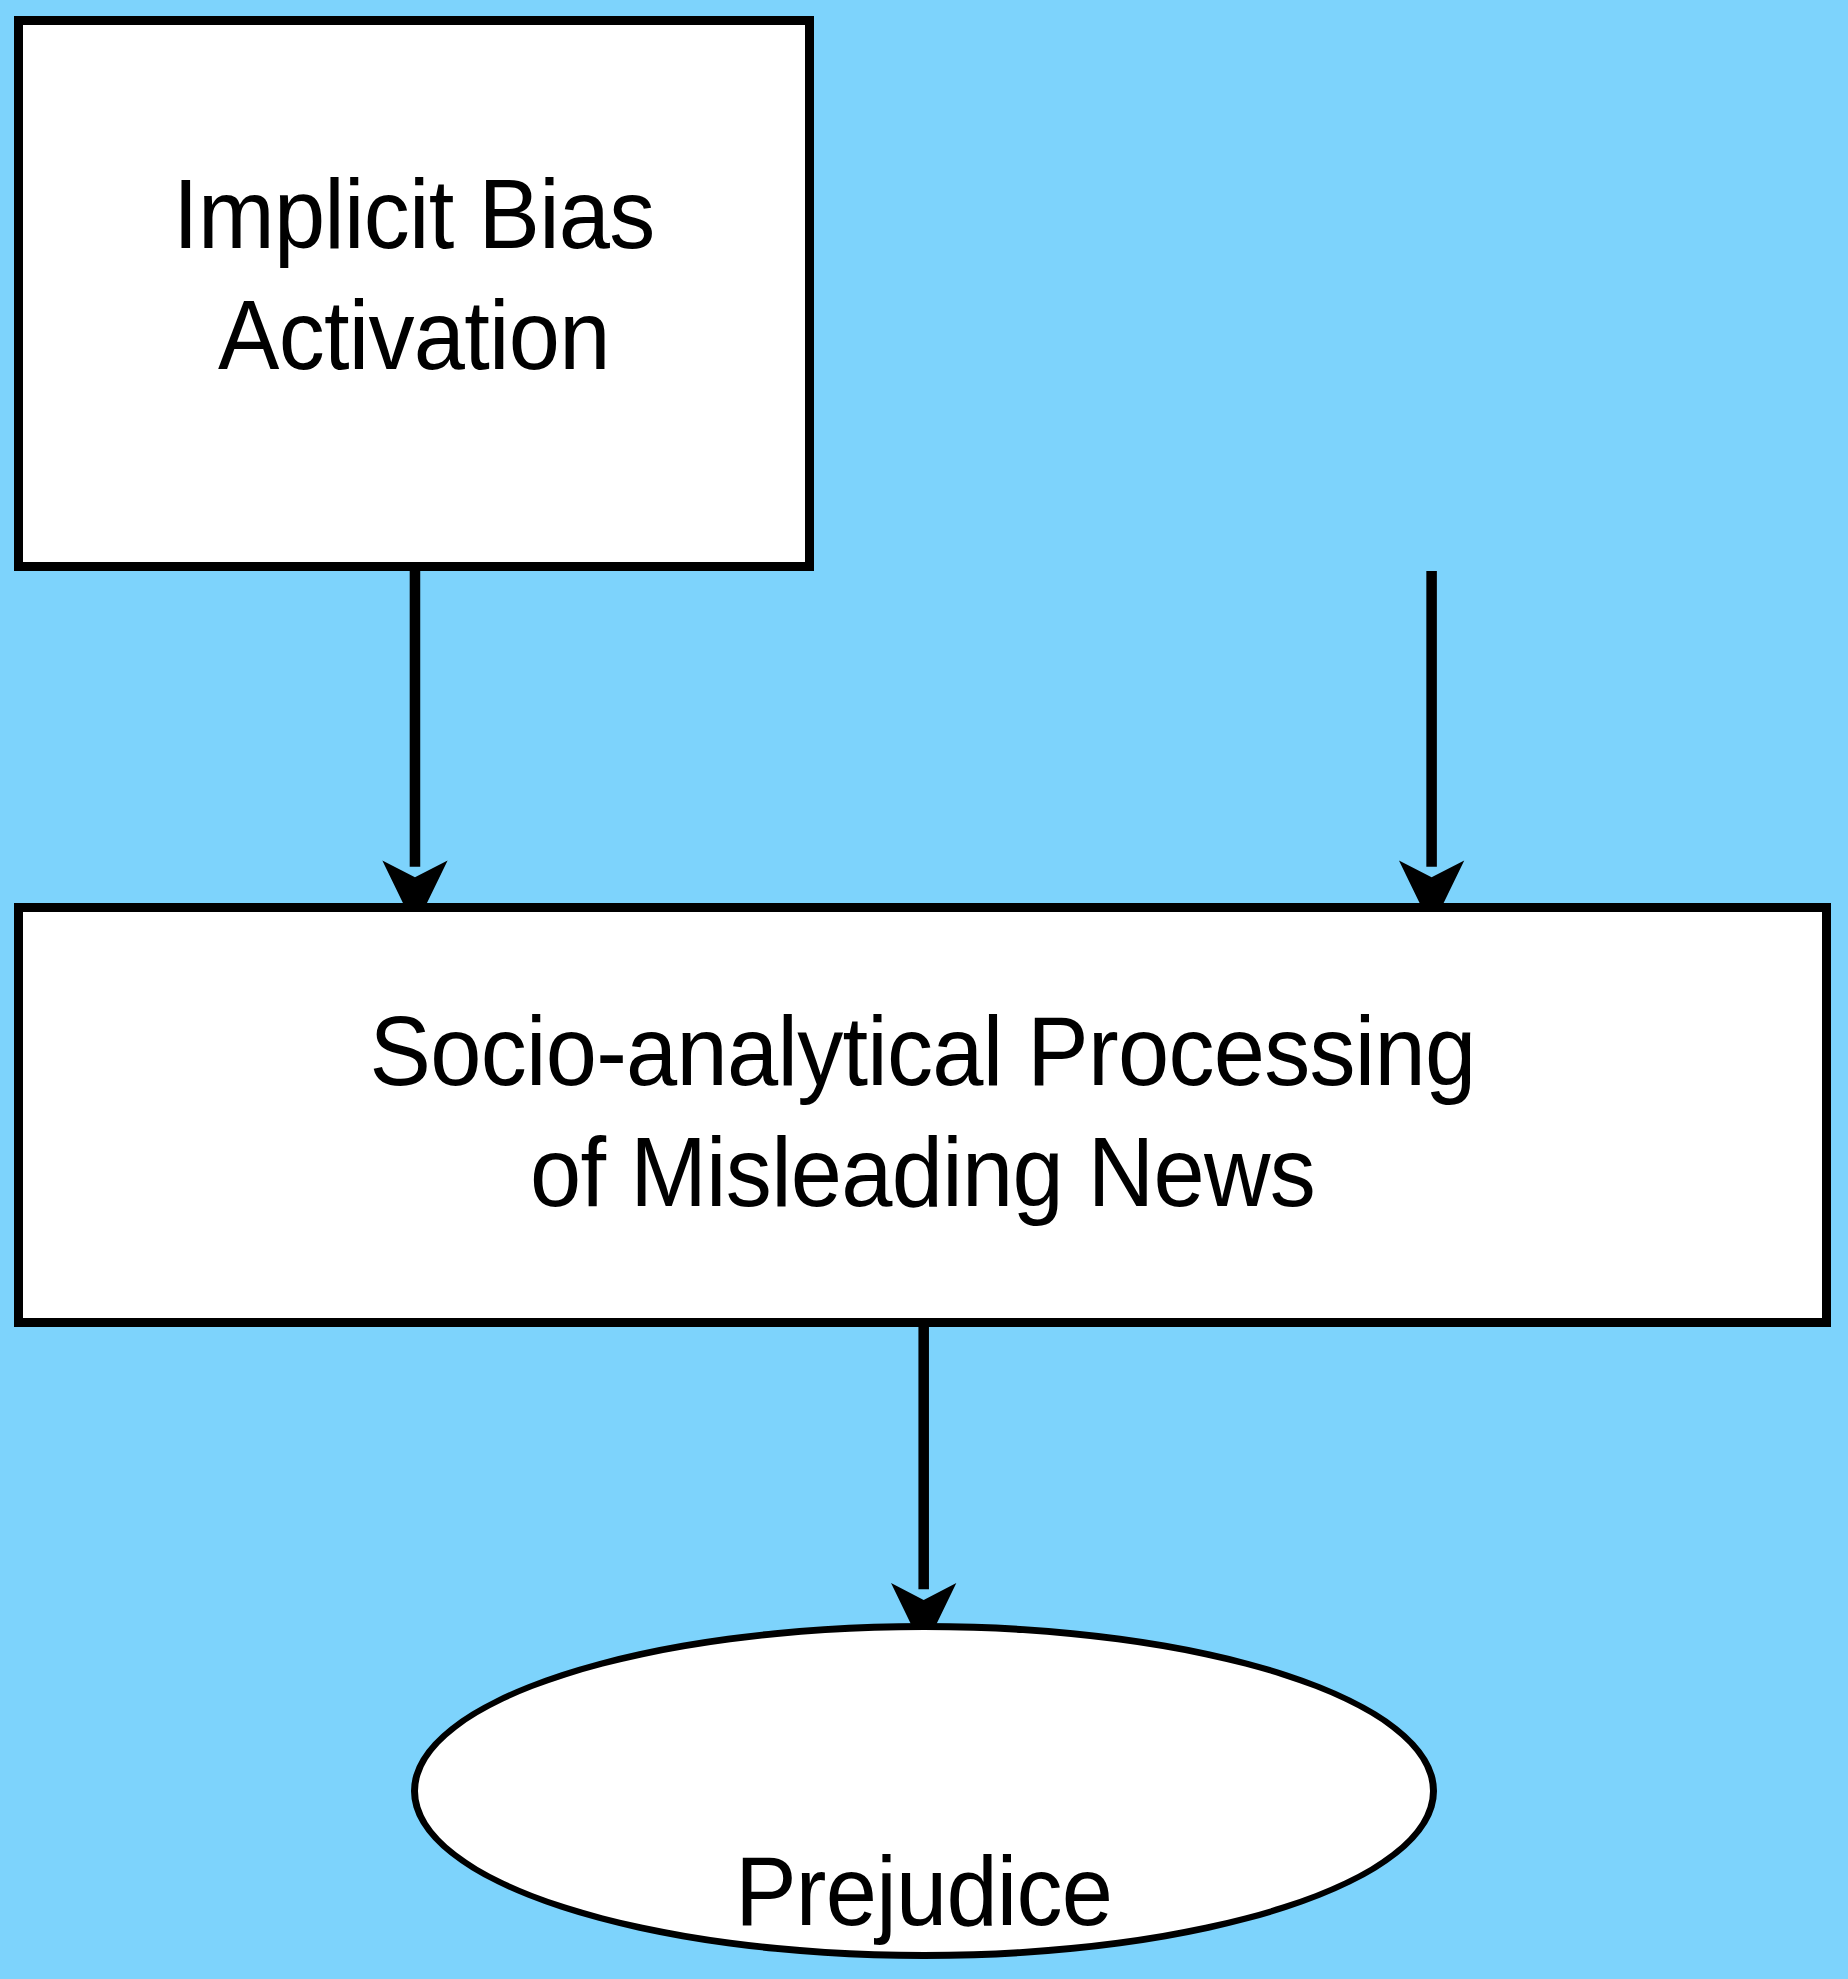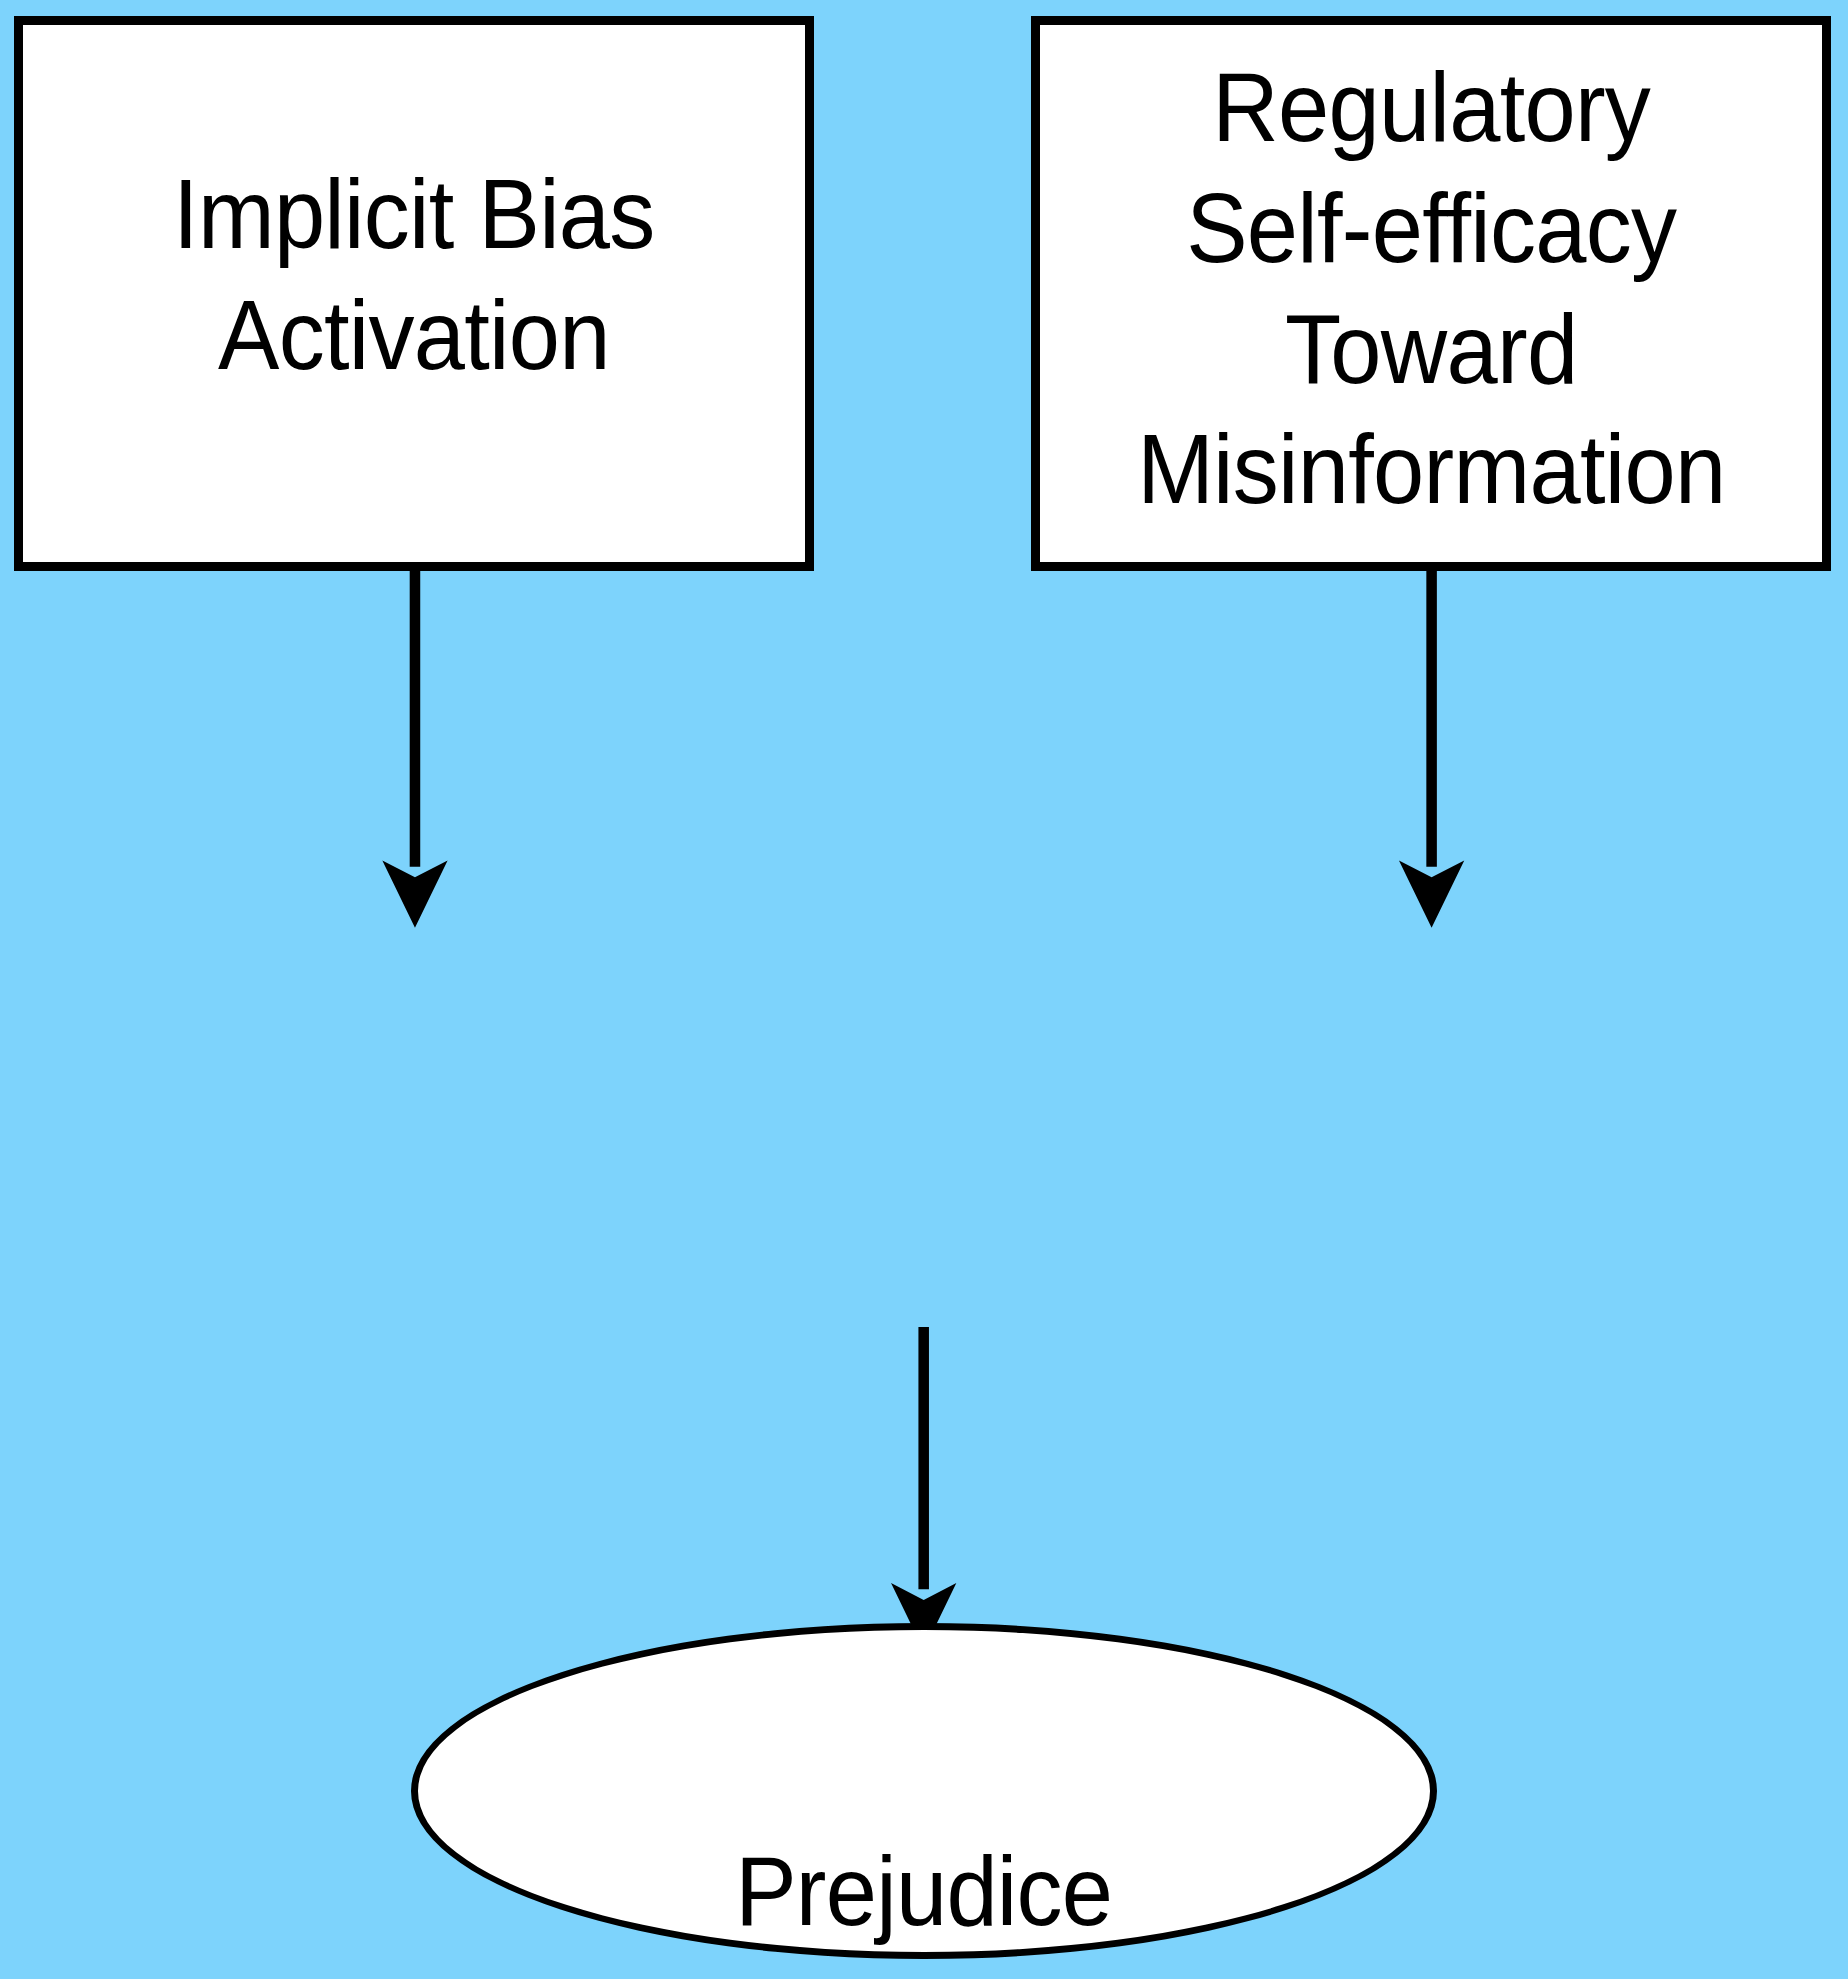--- a/index.html
+++ b/index.html
@@ -93,26 +93,24 @@
     <line x1="1767" y1="705" x2="1767" y2="1070" stroke="#000000" stroke-width="13" marker-end="url(#arrowhead)"></line>
 
     <line x1="1140" y1="1638" x2="1140" y2="1962" stroke="#000000" stroke-width="13" marker-end="url(#arrowhead)"></line>
   </svg>
 
   <div class="node-box" id="box-implicit-bias">
     <div class="node-label">Implicit Bias
 Activation</div>
   </div>
 
-  <div class="node-box" id="box-regulatory">
-    <div class="node-label">Regulatory
-Self-efficacy
-Toward
-Misinformation</div>
+
+  <div class="node-box" id="box-socio-analytical">
+    <div class="node-label">Socio-analytical Processing
+of Misleading News</div>
   </div>
-
 
   <div class="node-ellipse" id="ellipse-prejudice">
     <div class="node-label">Prejudice</div>
   </div>
 
 </div>
 
 
 </body></html>

